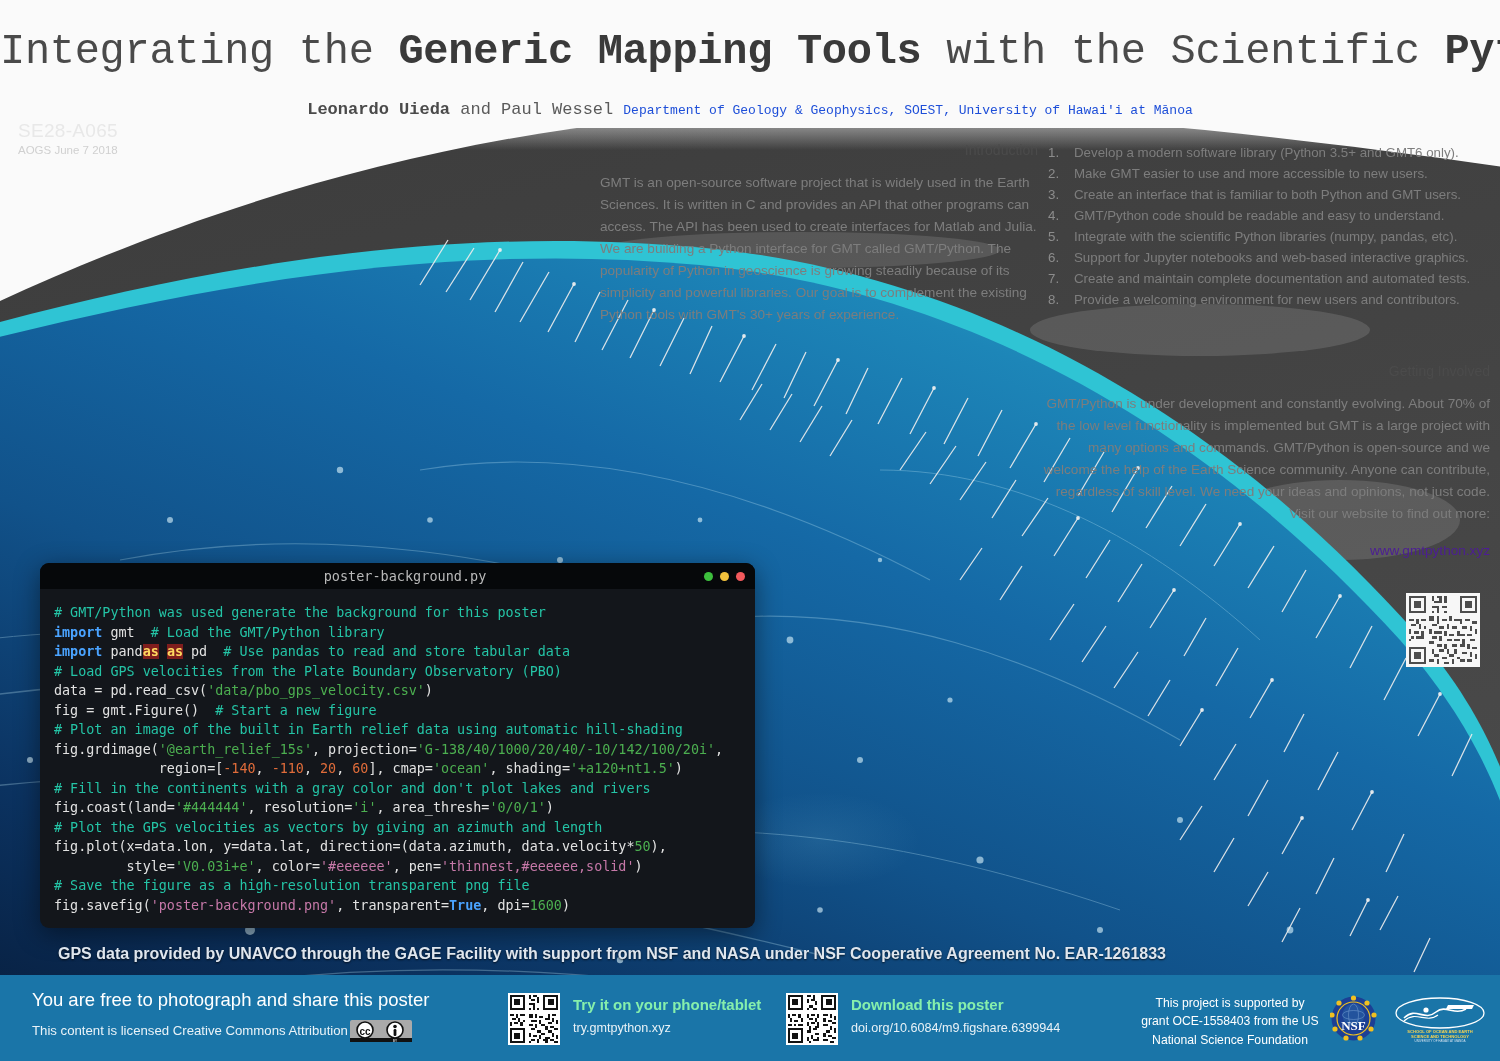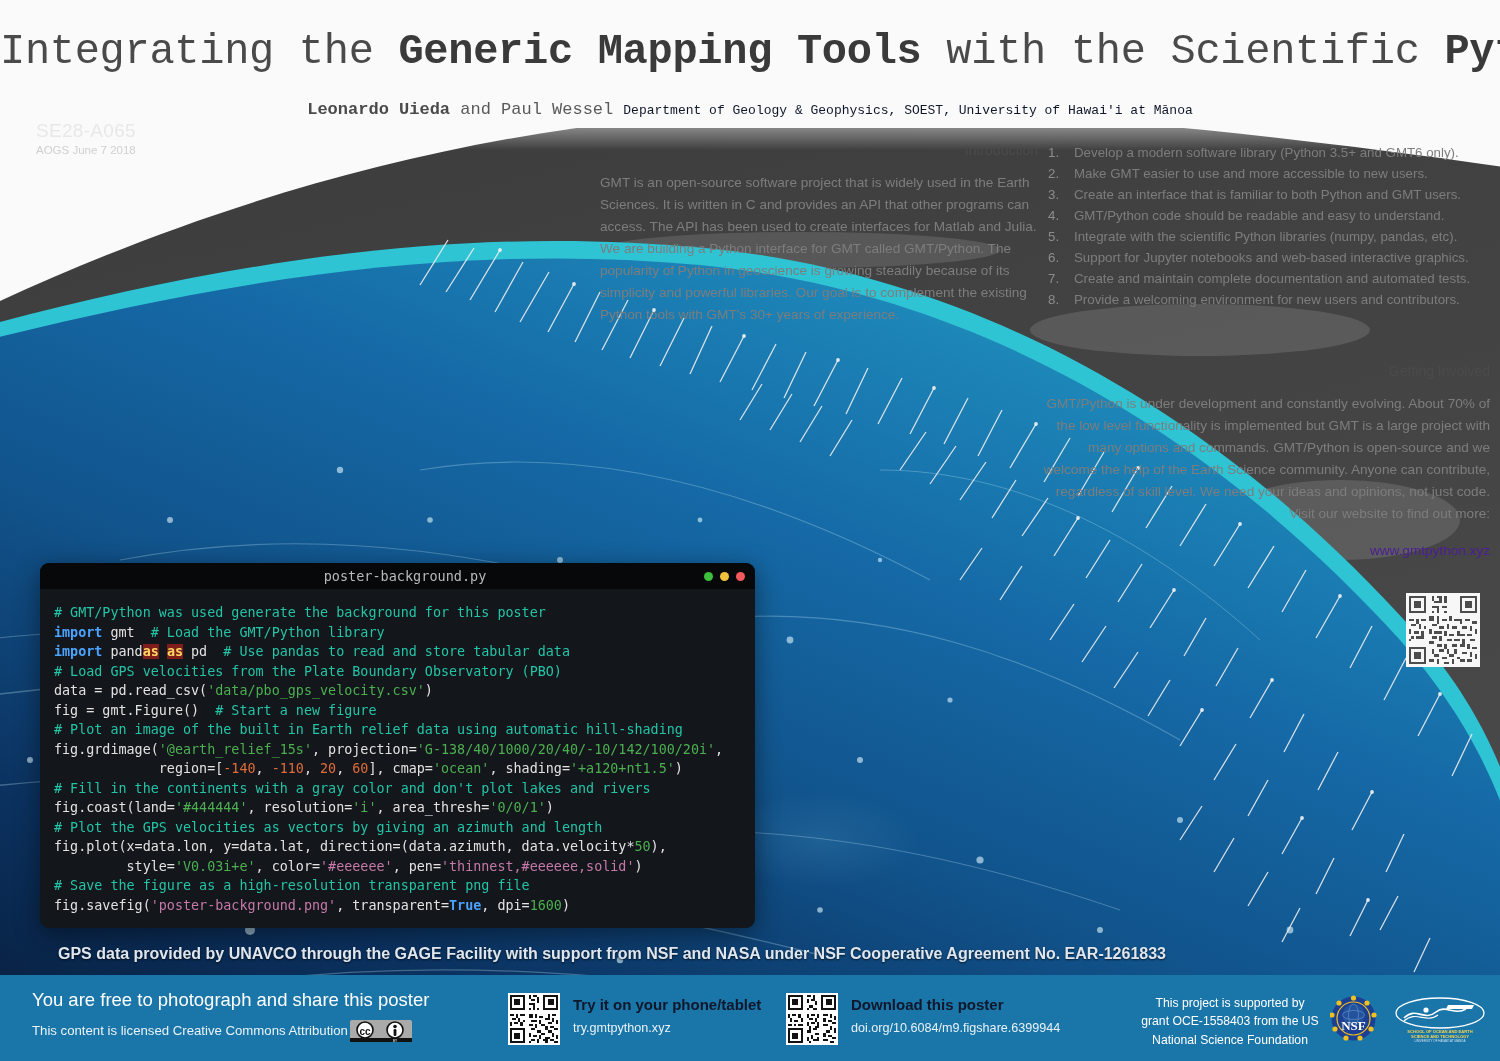--- a/index.html
+++ b/index.html
@@ -18,21 +18,21 @@
     text-align: center; font-size: 42px; font-weight: 300;
     color: #4a4a4a; letter-spacing: -0.3px; white-space: nowrap;
   }
   .poster-title b { font-weight: 700; color: #3a3a3a; }
   .author-line {
     position: absolute; top: 100px; left: 0; width: 1500px;
     text-align: center; white-space: nowrap;
   }
   .author-names { font-size: 17px; color: #5a5a5a; font-weight: 400; }
   .author-names b { font-weight: 700; color: #4a4a4a; }
-  .affiliation { font-size: 13px; color: #0f172a; margin-left: 10px; }
+  .affiliation { font-size: 13px; color: #1d4ed8; margin-left: 10px; }
 
   
   .map-bg { position: absolute; top: 0; left: 0; width: 1500px; height: 1061px; z-index: 1; }
   .map-svg { position: absolute; top: 0; left: 0; }
 
   
   .col { position: absolute; z-index: 30; }
   .sec-head {
     font-size: 14px; font-weight: 400; color: #4b4b4b;
     text-align: right; margin-bottom: 14px;
@@ -101,31 +101,31 @@
     position: absolute; bottom: 0; left: 0; width: 1500px; height: 86px;
     background: #1a75a8; z-index: 50;
   }
   .ft-free { position: absolute; top: 14px; left: 32px; font-size: 18.5px; color: #ffffff; font-weight: 400; }
   .ft-cc   { position: absolute; top: 48px; left: 32px; font-size: 13.2px; color: #eaf3f8; }
   .cc-badge { position: absolute; top: 45px; left: 350px; }
 
   .qr-item { position: absolute; top: 18px; display: flex; align-items: flex-start; gap: 13px; }
   .qr-a { left: 508px; }
   .qr-b { left: 786px; }
-  .qr-txt-head { font-size: 15px; color: #0f172a; font-weight: 700; margin-top: 3px; }
+  .qr-txt-head { font-size: 15px; color: #86efac; font-weight: 700; margin-top: 3px; }
   .qr-txt-sub  { font-size: 12.6px; color: #e9f2f7; margin-top: 8px; }
 
   .fund-text {
     position: absolute; top: 19px; left: 1140px; width: 180px;
     font-size: 12.2px; line-height: 1.5; color: #ffffff; text-align: center;
   }
   .nsf-logo  { position: absolute; top: 20px; left: 1330px; }
   .soest-logo{ position: absolute; top: 21px; left: 1390px; }
 
-  .sess-badge { position: absolute; top: 120px; left: 36px; z-index: 31; }
+  .sess-badge { position: absolute; top: 120px; left: 18px; z-index: 31; }
   .sess-id { font-size: 19px; color: #e8e8e8; font-weight: 400; letter-spacing: 0.3px; }
   .sess-date { font-size: 11.5px; color: #d0d0d0; margin-top: 2px; }
 </style>
 </head>
 <body>
 
 <div id="poster">
 
   <div class="map-bg">
     <svg class="map-svg" width="1500" height="1061" viewBox="0 0 1500 1061">

